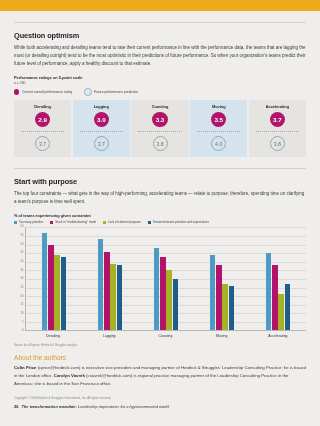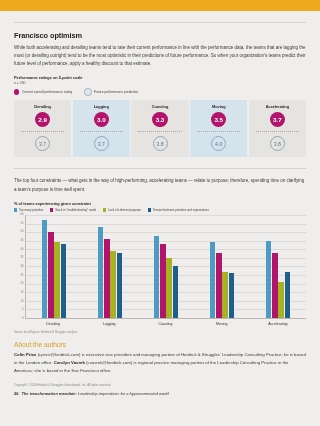--- a/index.html
+++ b/index.html
@@ -120,21 +120,21 @@
 </style>
 </head>
 <body>
 
 <div class="accent-bar"></div>
 
 <div class="page">
 
   <div class="rule"></div>
 
-  <h2 class="sec-title">Francisco optimism</h2>
+  <h2 class="sec-title">Question optimism</h2>
   <p class="body">While both accelerating and derailing teams tend to rate their current performance in line with the performance data, the teams that are lagging the most (or derailing outright) tend to be the most optimistic in their predictions of future performance. So when your organization's teams predict their future level of performance, apply a healthy discount to that estimate.</p>
 
   <div class="sub-label">Performance ratings on 5-point scale</div>
   <div class="n-label">n = 260</div>
 
   <div class="circ-legend">
     <div class="cl-item">
       <span class="cl-dot"></span>
       <span class="cl-txt">Current overall performance rating</span>
     </div>
@@ -172,20 +172,21 @@
     <div class="card">
       <div class="card-title">Accelerating</div>
       <div class="bubble">3.7</div>
       <div class="divider-dot"></div>
       <div class="bubble2">3.8</div>
     </div>
   </div>
 
   <div class="rule"></div>
 
+  <h2 class="sec-title">Start with purpose</h2>
   <p class="body">The top four constraints — what gets in the way of high-performing, accelerating teams — relate to purpose; therefore, spending time on clarifying a team's purpose is time well spent.</p>
 
   <div class="sub-label">% of teams experiencing given constraint</div>
 
   <div class="bar-legend" id="bar-legend">
       <div class="bl-item">
         <span class="bl-sw" style="background: rgb(78, 156, 196);"></span>
         <span class="bl-txt">Too many priorities</span>
       </div>
       <div class="bl-item">

